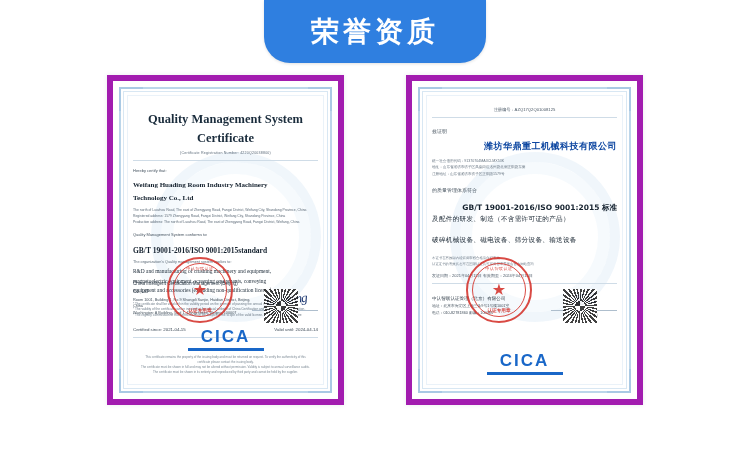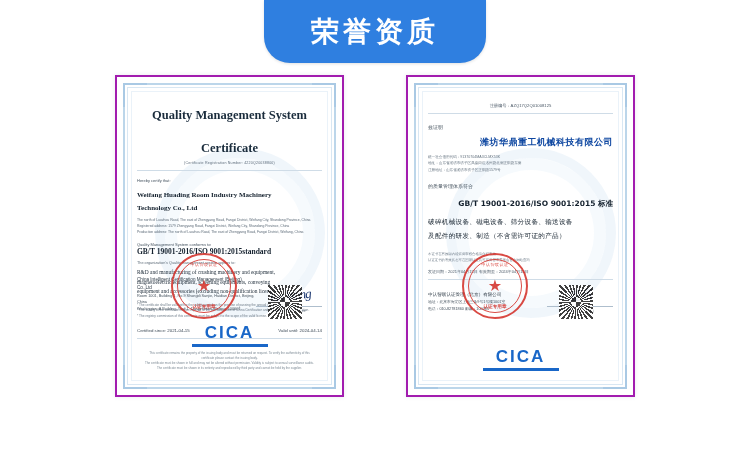--- a/index.html
+++ b/index.html
@@ -52,21 +52,21 @@
     justify-content: center;
     gap: 62px;
     padding-top: 12px;
     box-sizing: border-box;
   }
   .cert {
     position: relative;
     width: 225px;
     height: 318px;
     background: #ffffff;
-    border: 2px solid #a21caf;
+    border: 6px solid #a21caf;
     box-shadow: 0 0 4px rgba(120,140,160,0.18);
     overflow: hidden;
   }
   
   .cert .frame-outer {
     position: absolute;
     left: 6px; top: 6px; right: 6px; bottom: 6px;
     border: 2px solid #bcd6ea;
   }
   .cert .frame-inner {
@@ -144,20 +144,21 @@
     font-size: 3.4px;
     color: #5e6c79;
     line-height: 1.7;
     margin-top: 4px;
   }
   .en-std {
     font-family: "Liberation Serif", serif;
     font-weight: bold;
     font-size: 7.5px;
     color: #14212e;
+    margin-top: 9px;
   }
   .en-scopelabel {
     font-size: 3.8px;
     color: #5e6c79;
     margin-top: 5px;
   }
   .en-scope {
     font-family: "Liberation Serif", serif;
     font-size: 5.4px;
     color: #1d2b38;
@@ -378,21 +379,21 @@
       <div class="frame-inner"></div>
       <div class="frame-thin"></div>
       <div class="corner tl"></div>
       <div class="corner tr"></div>
       <div class="corner bl"></div>
       <div class="corner br"></div>
       <div class="watermark"></div>
 
       <div class="cert-body">
         <div class="en-title">Quality Management System</div>
-        <div class="en-title" style="margin-top:16px">Certificate</div>
+        <div class="en-title" style="margin-top:2px">Certificate</div>
         <div class="en-subnum">(Certificate Registration Number: 4220Q20038800)</div>
         <div class="rule"></div>
 
         <div class="en-line">Hereby certify that:</div>
         <div class="en-company">Weifang Huading Room Industry Machinery</div>
         <div class="en-company" style="margin-top:2px">Technology Co., Ltd</div>
 
         <div class="en-addr">The north of Luozhou Road, The east of Zhengyang Road, Fangzi District, Weifang City, Shandong Province, China</div>
         <div class="en-addr" style="margin-top:0">Registered address: 1579 Zhengyang Road, Fangzi District, Weifang City, Shandong Province, China</div>
         <div class="en-addr" style="margin-top:0">Production address: The north of Luozhou Road, The east of Zhengyang Road, Fangzi District, Weifang, China</div>
@@ -469,22 +470,22 @@
         <div class="cn-label">兹证明</div>
         <div class="cn-company">潍坊华鼎重工机械科技有限公司</div>
 
         <div class="cn-small">统一社会信用代码：91370704MA3CLMX53K</div>
         <div class="cn-small" style="margin-top:0">地址：山东省潍坊市坊子区凤凰街道洛州路北侧正阳路东侧</div>
         <div class="cn-small" style="margin-top:0">注册地址：山东省潍坊市坊子区正阳路1579号</div>
 
         <div class="cn-label">的质量管理体系符合</div>
         <div class="cn-std">GB/T 19001-2016/ISO 9001:2015 标准</div>
 
+        <div class="cn-scope" style="margin-top:0">及配件的研发、制造（不含需许可证的产品）</div>
         <div class="cn-scope">破碎机械设备、磁电设备、筛分设备、输送设备</div>
-        <div class="cn-scope" style="margin-top:0">及配件的研发、制造（不含需许可证的产品）</div>
 
         <div class="cn-note">本证书在有效期内经监督审核合格后保持有效</div>
         <div class="cn-note" style="margin-top:0">认证证书的有效状态可在国家认证认可监督管理委员会官方网站查询</div>
 
         <div class="cn-dates">发证日期：2021年04月15日    有效期至：2024年04月14日</div>
         <div class="rule"></div>
 
         <div class="sign-row">
           <div class="issuer">
             <div class="issuer-name">中认智联认证管理（北京）有限公司</div>

